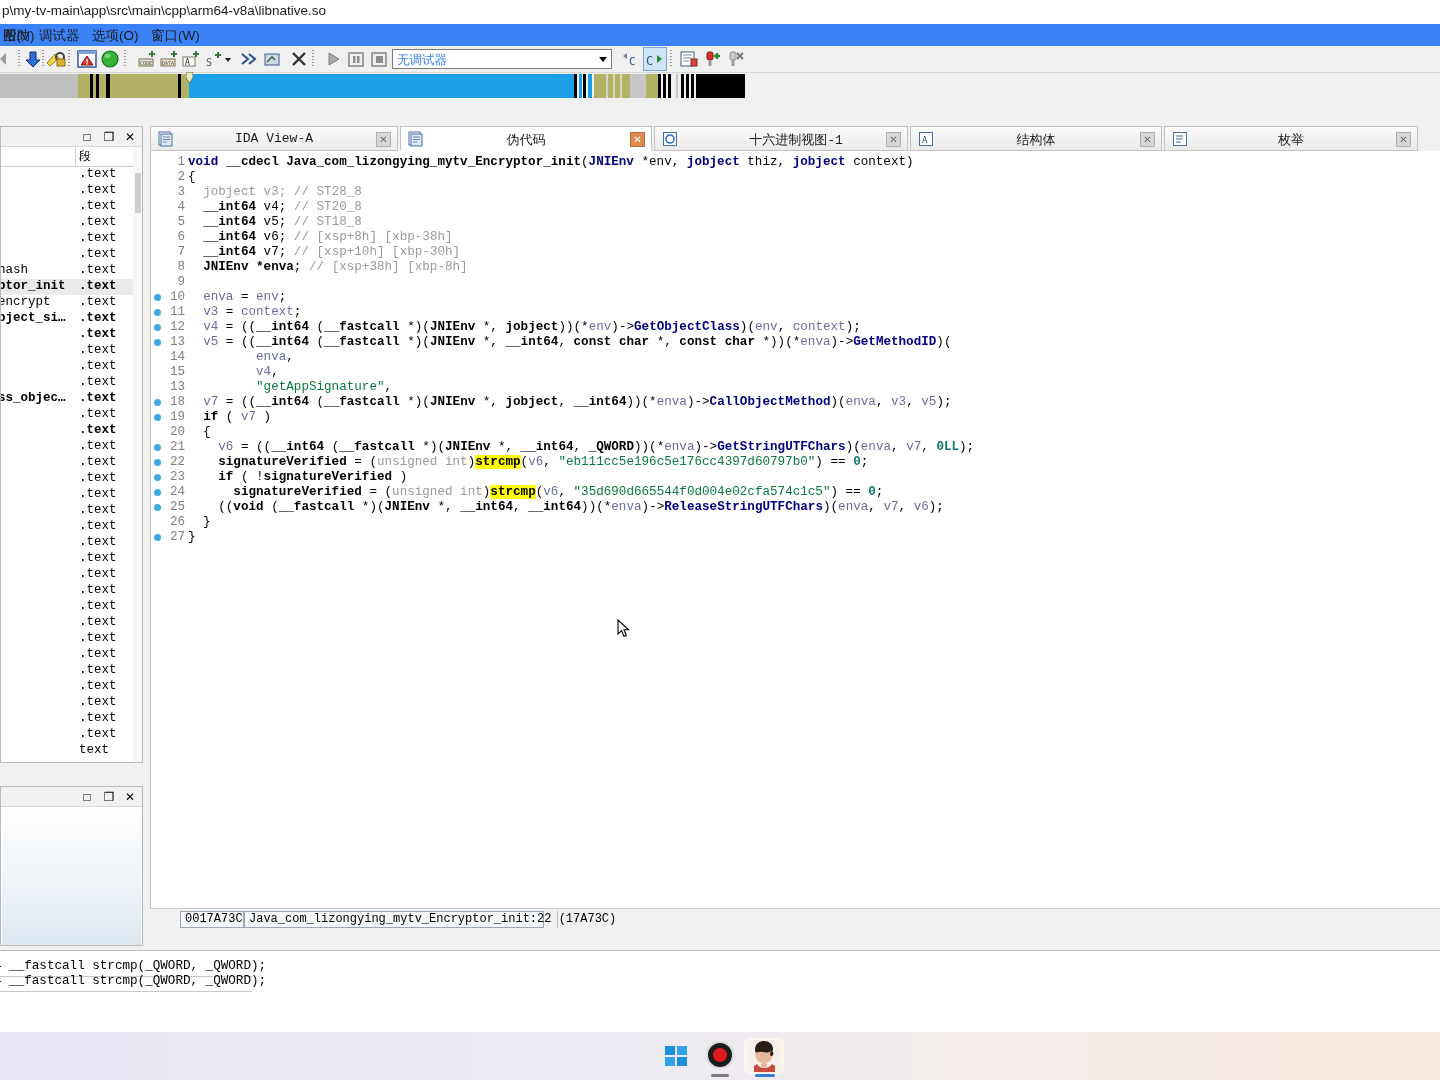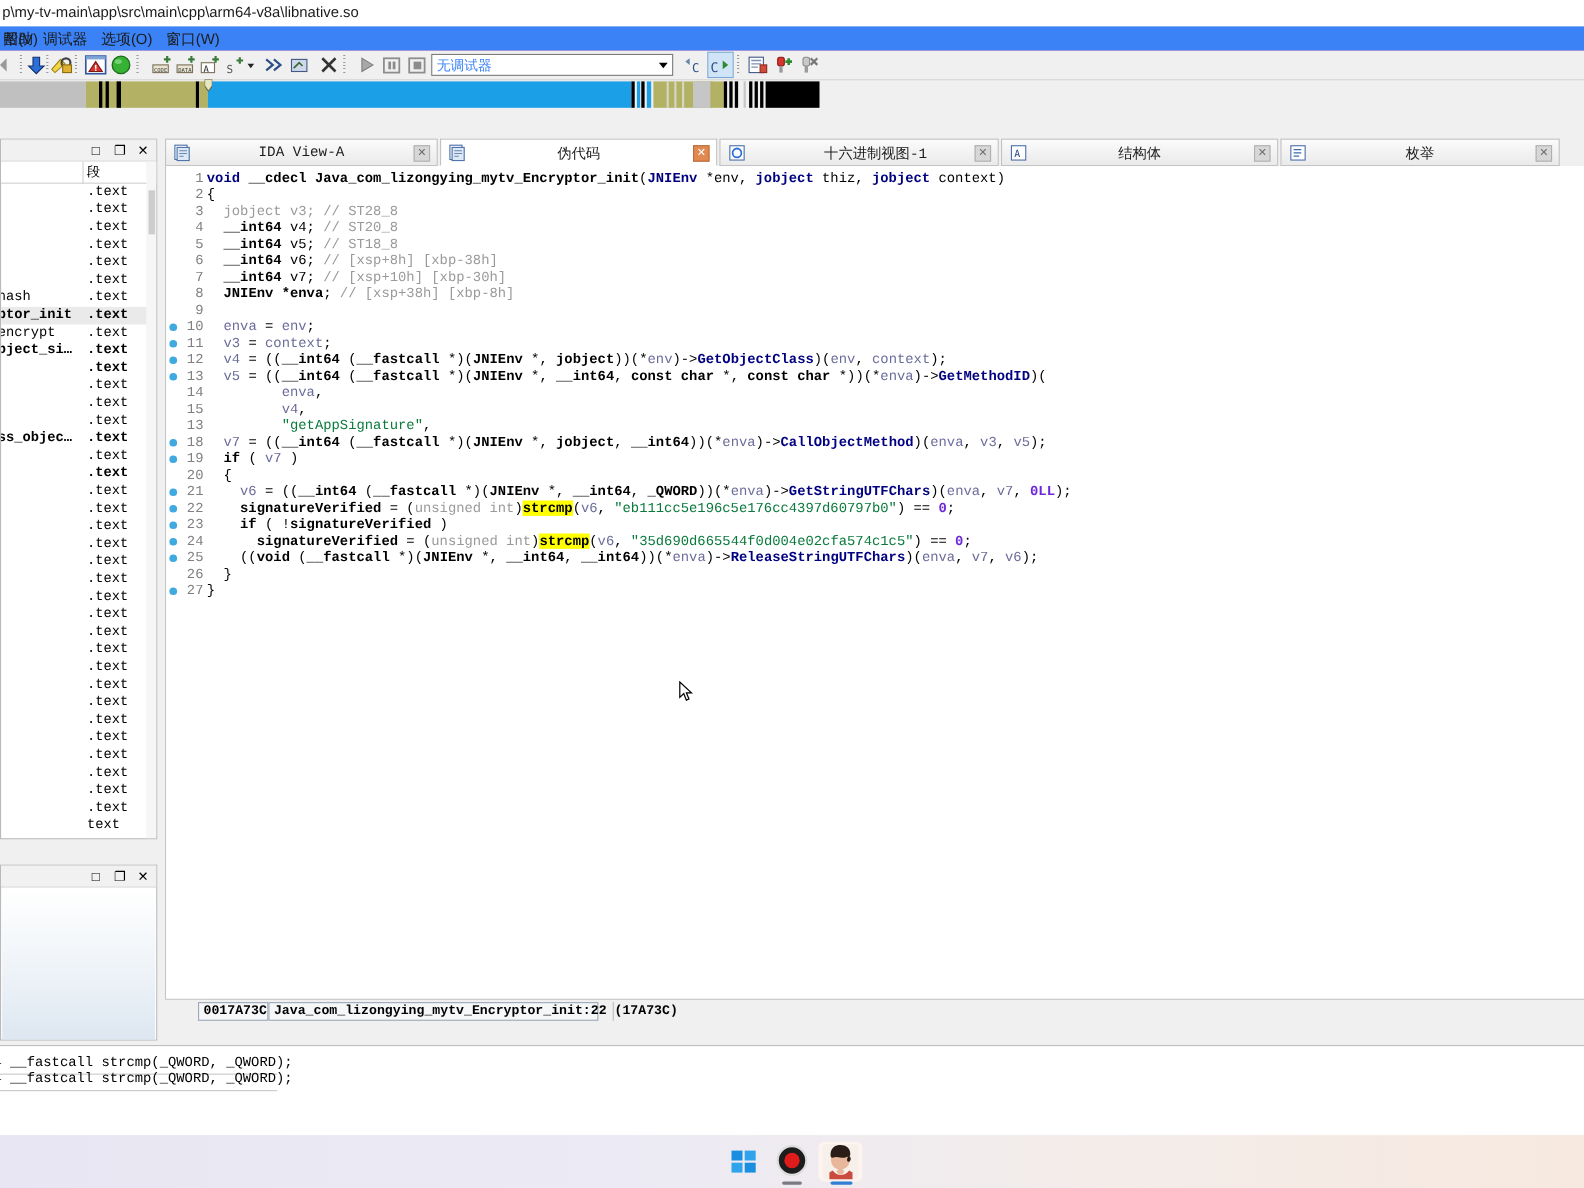--- a/index.html
+++ b/index.html
@@ -137,31 +137,31 @@
   .cnum{position:absolute;left:12px;top:0;width:22px;text-align:right;
         color:#808080;font-family:"Liberation Mono","DejaVu Sans Mono",monospace;font-size:12.6px;}
   .ctext{position:absolute;left:37px;top:0;white-space:pre;}
 
   .k  {color:#00007f;font-weight:bold;}
   .kb {color:#000000;font-weight:bold;}
   .ty {color:#00007f;font-weight:bold;}
   .va {color:#6c6c9c;}
   .fn {color:#000080;font-weight:bold;}
   .st {color:#0a7a3c;}
-  .nu {color:#6d28d9;font-weight:bold;}
+  .nu {color:#0f766e;font-weight:bold;}
   .pl {color:#000000;}
   .hi {background:#ffff00;color:#000;font-weight:bold;}
   .dim{color:#9a9a9a;}
 
   .cursor-arrow{position:absolute;left:466px;top:468px;width:14px;height:20px;}
 
   
   .codestatus{
     position:absolute;left:150px;top:908px;width:1290px;height:22px;
-    background:#f0f0f0;border-top:1px solid #c9c9c9;box-sizing:border-box;font-weight:bold;
+    background:#f0f0f0;border-top:1px solid #c9c9c9;box-sizing:border-box;
   }
   .codestatus .box{
     position:absolute;left:30px;top:2px;height:17px;
     border:1px solid #9ba7b5;background:#f6f7f9;box-sizing:border-box;
     font-family:"Liberation Mono","DejaVu Sans Mono",monospace;font-size:12px;color:#000;
     line-height:15px;padding:0 4px;white-space:pre;
   }
   .codestatus .sepv{position:absolute;top:2px;width:1px;height:17px;background:#b5bcc4;}
 
   

